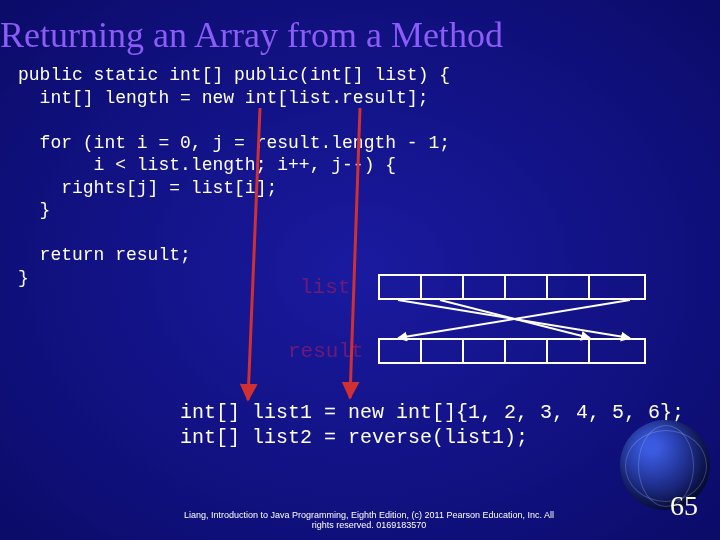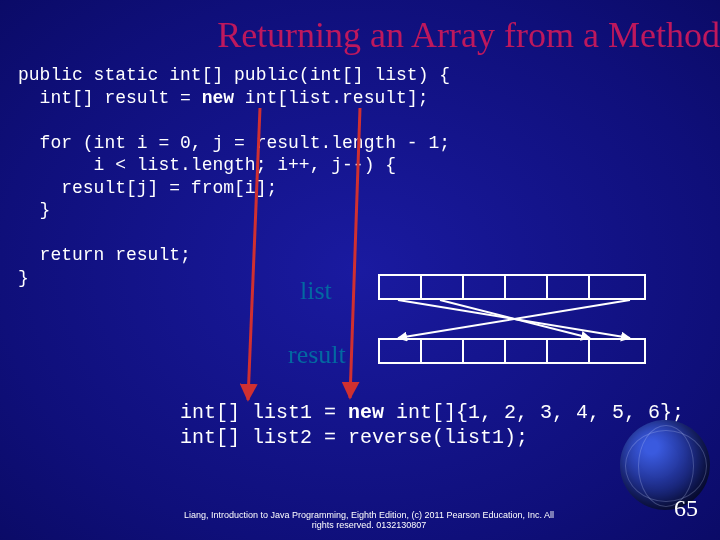--- a/index.html
+++ b/index.html
@@ -14,39 +14,39 @@
     position: relative;
   }
   .slide {
     position: relative;
     width: 720px;
     height: 540px;
     box-sizing: border-box;
   }
   .title {
     font-size: 36px;
-    text-align: right;
+    text-align: left;
     padding-top: 14px;
-    color: #be185d;
+    color: #8b5cf6;
     font-weight: normal;
   }
   .code {
     font-family: "Courier New", Courier, monospace;
     font-size: 18px;
     white-space: pre;
     padding: 8px 18px 0 18px;
     line-height: 1.25;
     color: #fff;
   }
-  .kw { font-weight: bold; }
+  .kw { font-weight: normal; }
   .label {
     position: absolute;
-    font-family: Liberation Serif, serif;
-    font-size: 26px;
-    color: #0369a1;
+    font-family: Liberation Mono, monospace;
+    font-size: 21px;
+    color: #701a75;
   }
   .arraybox {
     position: absolute;
     background: transparent;
     display: flex;
   }
   .cell {
     width: 44px;
     height: 26px;
     border: 2px solid #fff;
@@ -70,21 +70,21 @@
     text-align: center;
     font-size: 9px;
     font-family: Arial, sans-serif;
     color: #fff;
     margin-left: 9px;
   }
   .pagenum {
     position: absolute;
     right: 22px;
     bottom: 18px;
-    font-size: 24px;
+    font-size: 28px;
     font-family: "Times New Roman", serif;
     color: #fff;
   }
   .globe {
     position: absolute;
     right: 10px;
     bottom: 30px;
     width: 90px;
     height: 90px;
     border-radius: 50%;
@@ -108,25 +108,25 @@
   }
 </style>
 </head>
 <body>
 
 <div class="slide">
 
   <div class="title">Returning an Array from a Method</div>
 
   <div class="code"><span>public static int[] public(int[] list) {</span>
-<span>  int[] result = </span><span class="kw">new</span><span> int[list.result];</span>
+<span>  int[] length = </span><span class="kw">new</span><span> int[list.result];</span>
 <span></span>
 <span>  for (int i = 0, j = result.length - 1;</span>
 <span>       i &lt; list.length; i++, j--) {</span>
-<span>    result[j] = from[i];</span>
+<span>    rights[j] = list[i];</span>
 <span>  }</span>
 <span></span>
 <span>  return result;</span>
 <span>}</span></div>
 
   <div class="label" style="left:300px; top:276px;">list</div>
   <div class="arraybox" style="left:378px; top:274px;">
     <div class="cell"></div>
     <div class="cell"></div>
     <div class="cell"></div>
@@ -164,18 +164,18 @@
 
     <line x1="398" y1="300" x2="630" y2="338" stroke="#ffffff" stroke-width="2" marker-end="url(#ah-white)"></line>
     <line x1="440" y1="300" x2="590" y2="338" stroke="#ffffff" stroke-width="2" marker-end="url(#ah-white)"></line>
     <line x1="630" y1="300" x2="398" y2="338" stroke="#ffffff" stroke-width="2" marker-end="url(#ah-white)"></line>
   </svg>
 
   <div class="globe"></div>
 
   <div class="footer">
     <span>Liang, Introduction to Java Programming, Eighth Edition, (c) 2011 Pearson Education, Inc. All</span><br>
-    <span>rights reserved. 0132130807</span>
+    <span>rights reserved. 0169183570</span>
   </div>
 
   <div class="pagenum">65</div>
 
 </div>
 
 </body></html>

